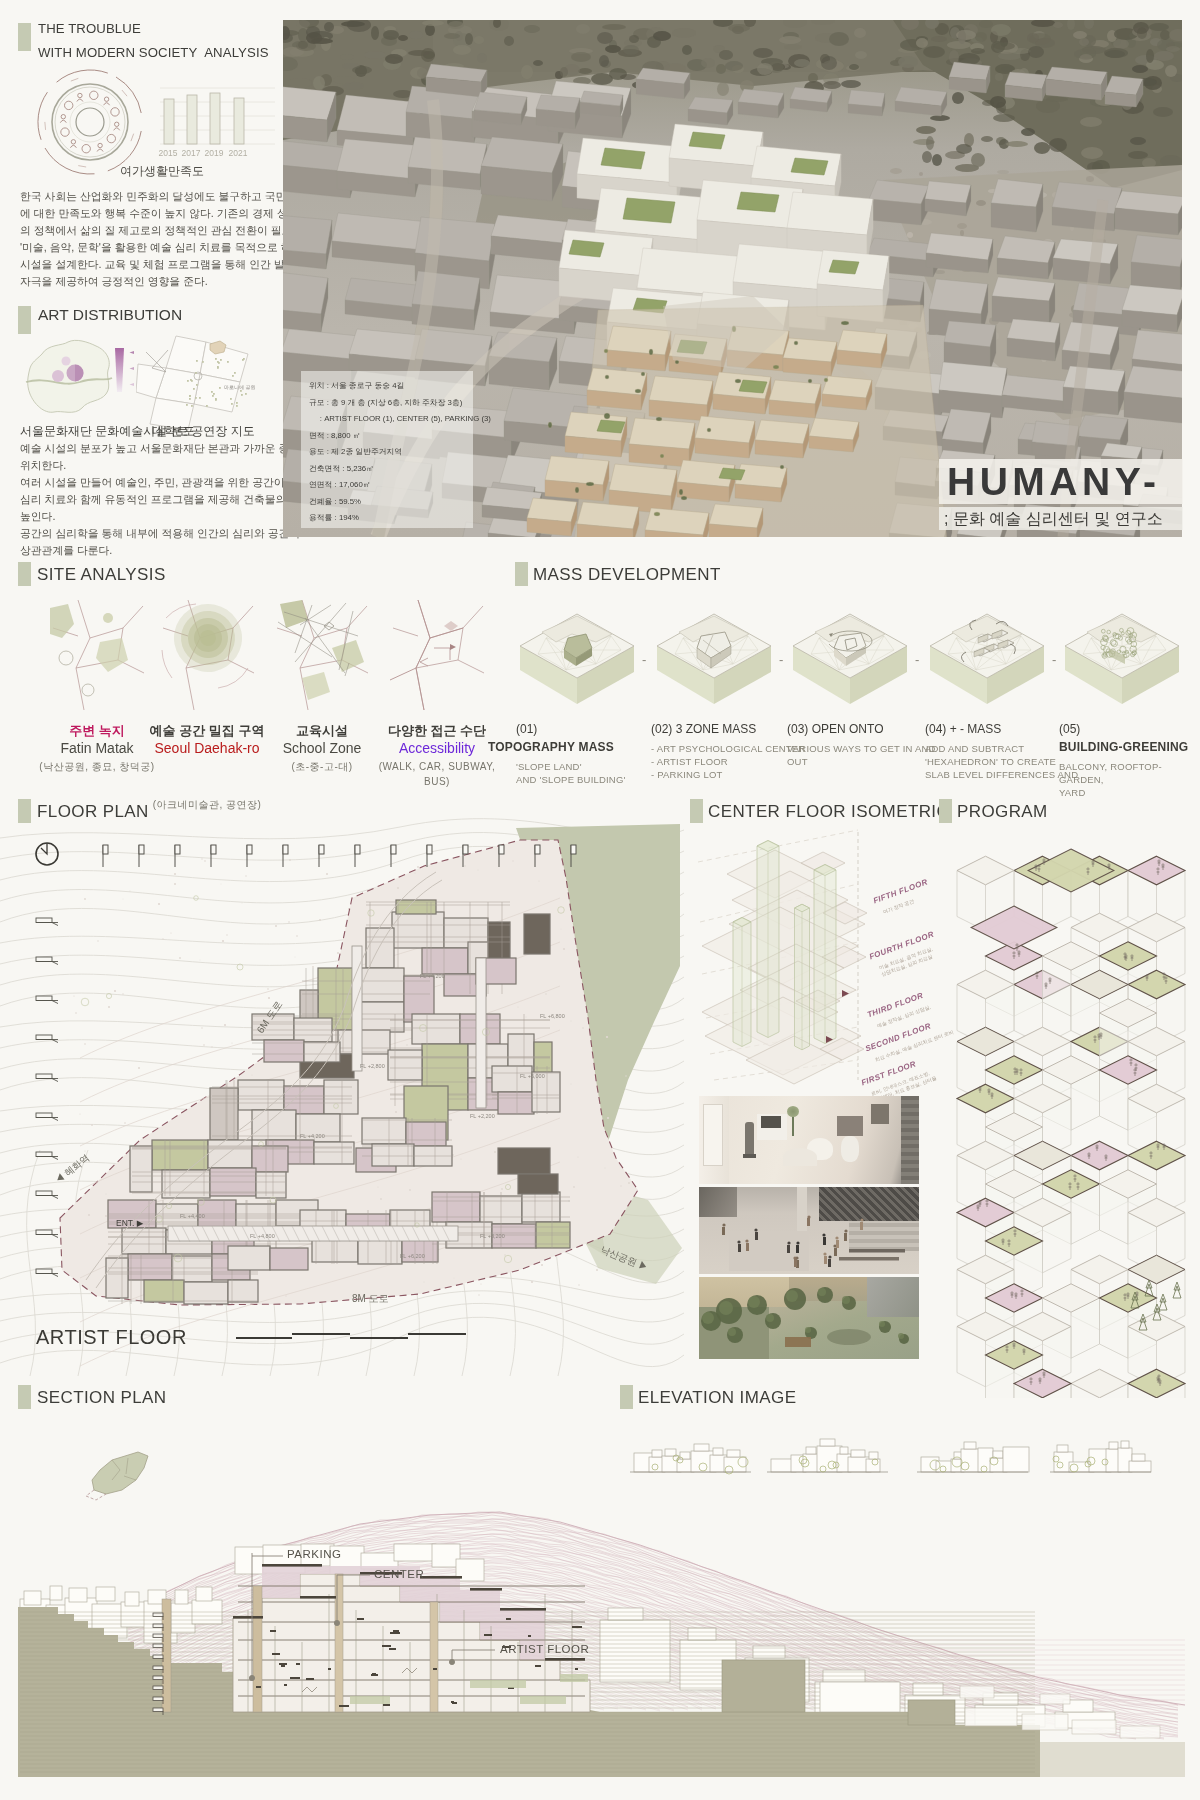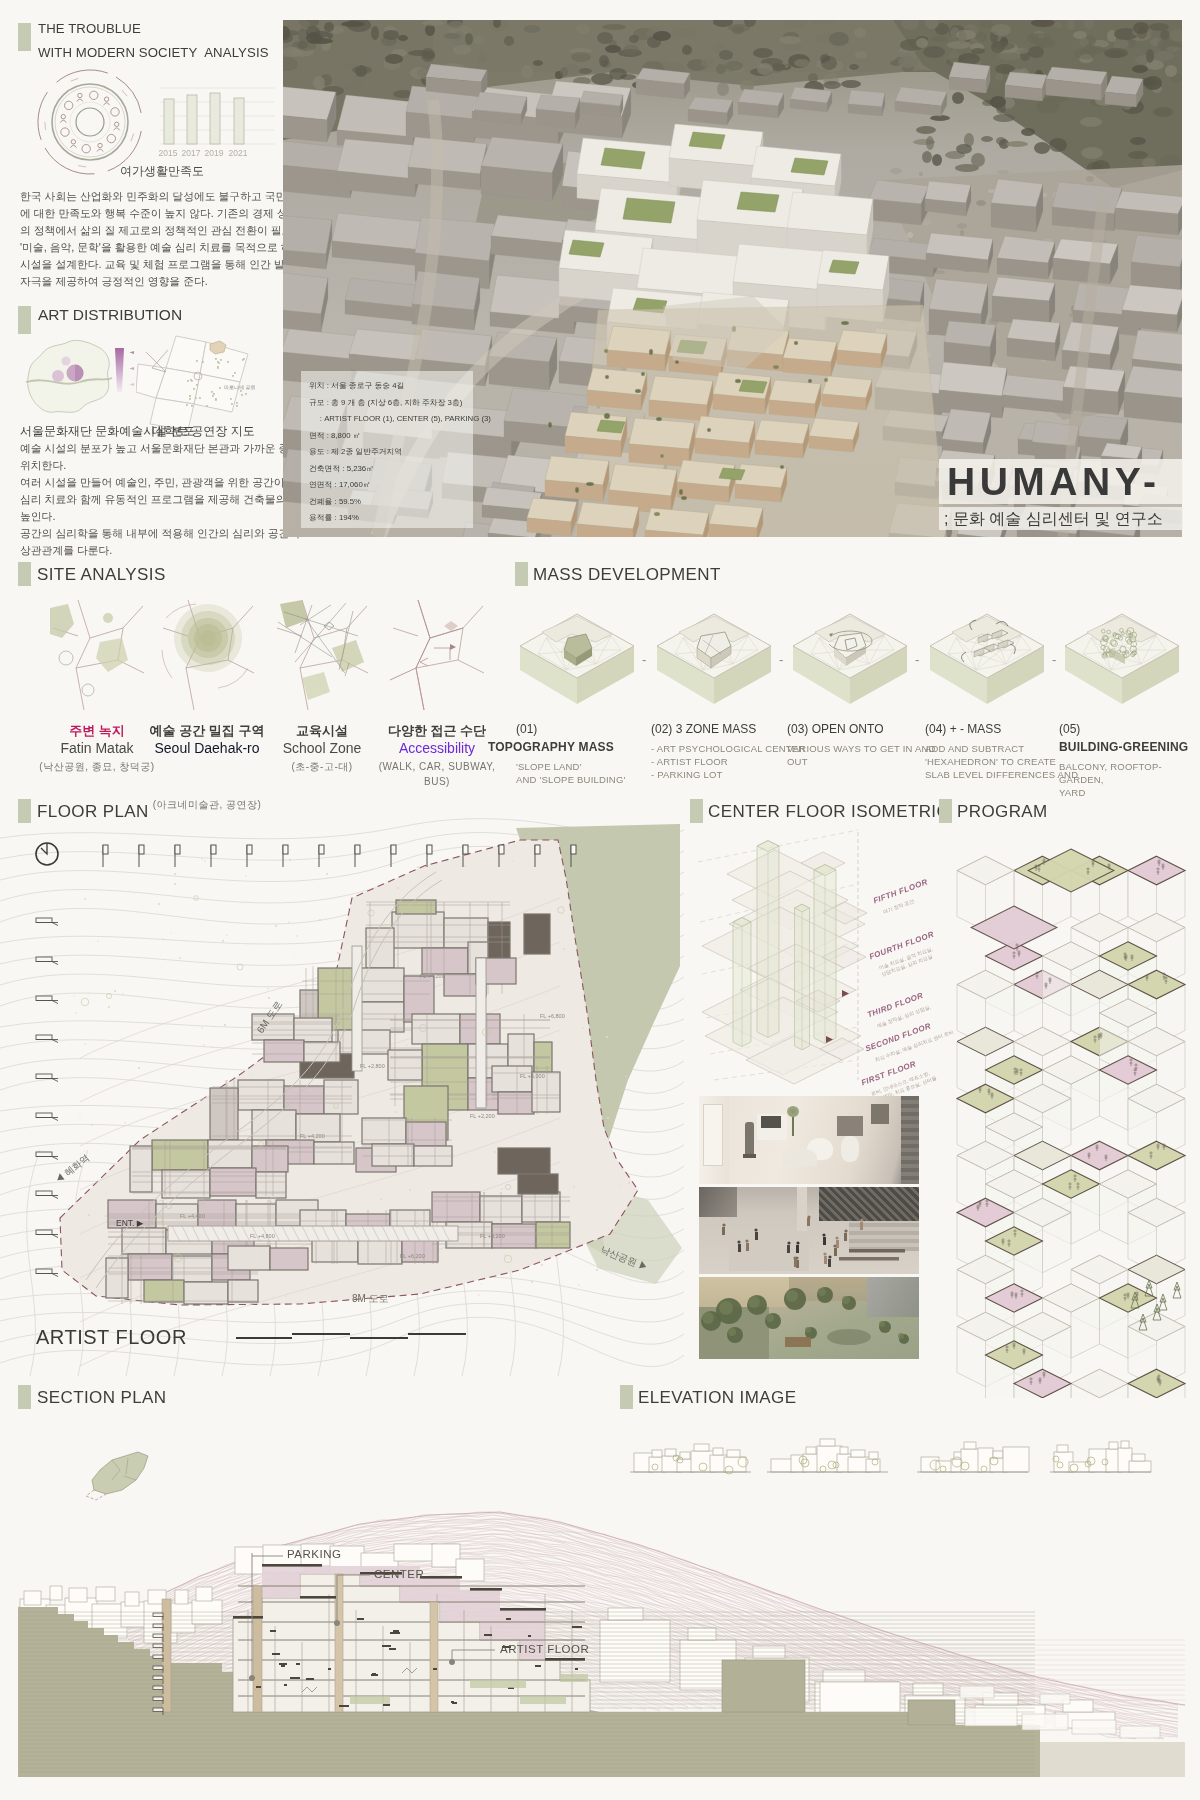--- a/index.html
+++ b/index.html
@@ -1104,21 +1104,21 @@
     </g>
     <path d="M46,50 l16,0 0,12" fill="none" stroke="#b49392" stroke-width="0.8"></path>
     <path d="M62,46 l6,3 -6,3 Z" fill="#a98685"></path>
     <path d="M40,60 l-8,4 8,4" fill="none" stroke="#b49392" stroke-width="0.8"></path>
     <path d="M56,28 l7,-5 7,5 -7,5 Z" fill="#cdb0ae" opacity="0.6"></path>
   </svg>
 <div class="abs" style="left:12px;top:722px;width:170px;text-align:center;font-size:13px;font-weight:bold;color:#be185d;white-space:nowrap">주변 녹지</div>
 <div class="abs" style="left:12px;top:740px;width:170px;text-align:center;font-size:14px;color:#4a4942">Fatin Matak</div>
 <div class="abs" style="left:12px;top:759px;width:170px;text-align:center;font-size:10px;color:#77756b;letter-spacing:0.5px;line-height:15px">(낙산공원, 종묘, 창덕궁)</div>
 <div class="abs" style="left:122px;top:722px;width:170px;text-align:center;font-size:13px;font-weight:bold;color:#3e3d38;white-space:nowrap">예술 공간 밀집 구역</div>
-<div class="abs" style="left:122px;top:740px;width:170px;text-align:center;font-size:14px;color:#0f172a">Seoul Daehak-ro</div>
+<div class="abs" style="left:122px;top:740px;width:170px;text-align:center;font-size:14px;color:#b91c1c">Seoul Daehak-ro</div>
 <div class="abs" style="left:122px;top:797px;width:170px;text-align:center;font-size:10px;color:#77756b;letter-spacing:0.5px;line-height:15px">(아크네미술관, 공연장)</div>
 <div class="abs" style="left:237px;top:722px;width:170px;text-align:center;font-size:13px;font-weight:bold;color:#3e3d38;white-space:nowrap">교육시설</div>
 <div class="abs" style="left:237px;top:740px;width:170px;text-align:center;font-size:14px;color:#4a4942">School Zone</div>
 <div class="abs" style="left:237px;top:759px;width:170px;text-align:center;font-size:10px;color:#77756b;letter-spacing:0.5px;line-height:15px">(초-중-고-대)</div>
 <div class="abs" style="left:352px;top:722px;width:170px;text-align:center;font-size:13px;font-weight:bold;color:#3e3d38;white-space:nowrap">다양한 접근 수단</div>
 <div class="abs" style="left:352px;top:740px;width:170px;text-align:center;font-size:14px;color:#6d28d9">Accessibility</div>
 <div class="abs" style="left:352px;top:759px;width:170px;text-align:center;font-size:10px;color:#77756b;letter-spacing:0.5px;line-height:15px">(WALK, CAR, SUBWAY,<br>BUS)</div>
 <div class="bar" style="left:515px;top:562px;height:24px"></div>
 <div class="hdr" style="left:533px;top:565px">MASS DEVELOPMENT</div>
 <svg class="abs" style="left:516px;top:608px" width="122" height="102" viewBox="0 0 122 102">

